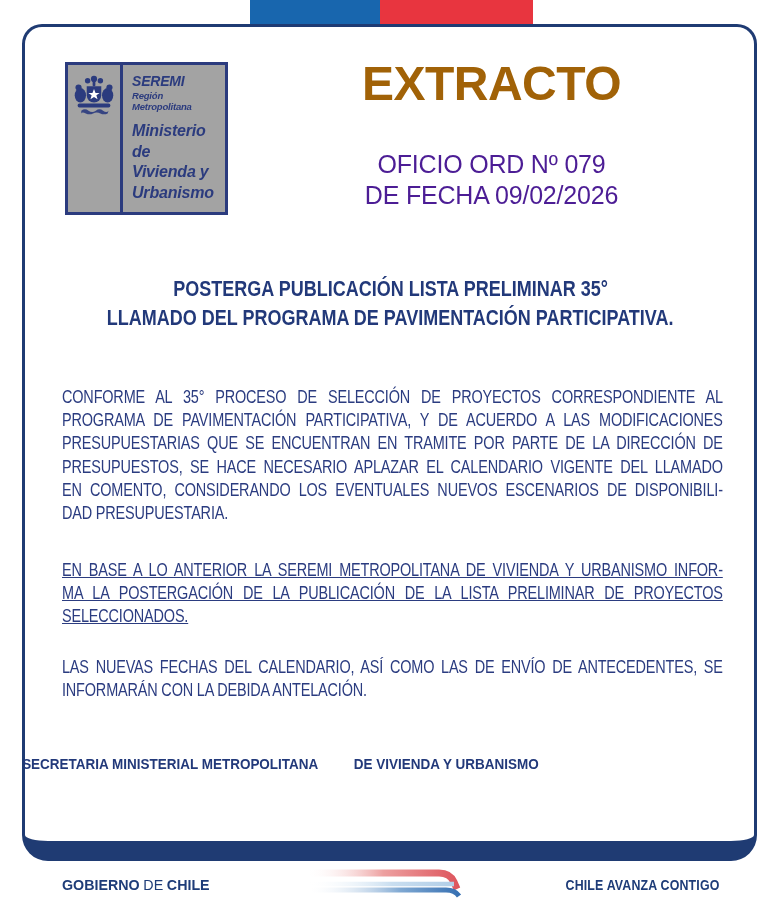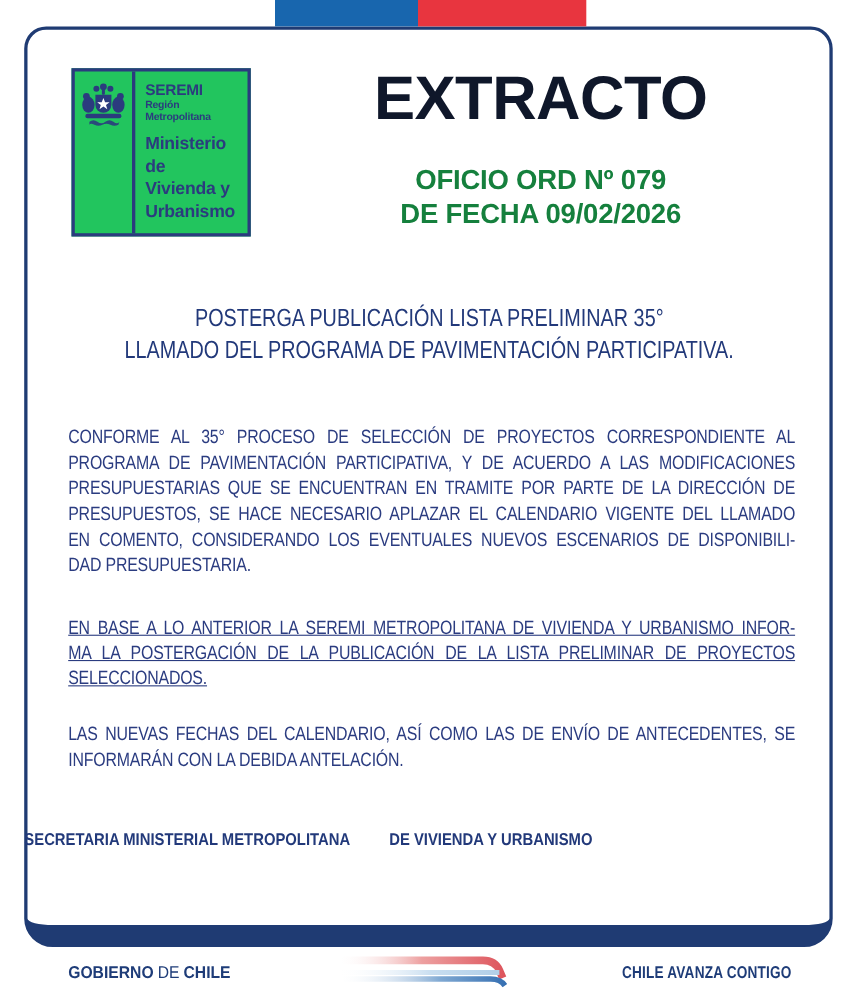--- a/index.html
+++ b/index.html
@@ -14,41 +14,41 @@
   .ribbon-red{width:153px;height:24px;background:#E8353F;}
   
   .sheet{
     position:absolute;left:22px;top:24px;width:735px;height:837px;box-sizing:border-box;
     border:3px solid #1F3B73;border-bottom-width:20px;
     border-radius:20px 20px 26px 26px;background:#ffffff;z-index:1;
   }
   
   .logo-box{
     position:absolute;left:65px;top:62px;width:163px;height:153px;box-sizing:border-box;
-    border:3px solid #2B3B7E;display:flex;z-index:2;background:#22c55e;
+    border:3px solid #2B3B7E;display:flex;z-index:2;background:#a3a3a3;font-style:italic;
   }
   .logo-left{width:55px;box-sizing:border-box;border-right:3px solid #2B3B7E;display:flex;justify-content:center;align-items:flex-start;padding-top:9px;}
   .logo-right{flex:1;display:flex;flex-direction:column;padding:8px 4px 8px 9px;}
   .logo-seremi{font-size:14px;font-weight:bold;letter-spacing:-0.2px;color:#2B3B7E;}
   .logo-region{font-size:9.5px;font-weight:600;margin-top:1px;color:#2B3B7E;letter-spacing:-0.2px;}
   .logo-ministry{margin-top:auto;font-size:16px;font-weight:bold;line-height:1.3;white-space:pre-line;color:#2B3B7E;letter-spacing:-0.2px;}
   
   .title{
     position:absolute;left:228px;top:56px;width:527px;text-align:center;z-index:2;
-    font-size:56px;font-weight:800;letter-spacing:-0.5px;color:#0f172a;
+    font-size:48px;font-weight:800;letter-spacing:-0.5px;color:#a16207;
   }
   .oficio{
     position:absolute;left:228px;top:149px;width:527px;text-align:center;z-index:2;
-    font-size:25px;font-weight:bold;line-height:31px;color:#15803d;letter-spacing:-0.2px;
+    font-size:25px;font-weight:normal;line-height:31px;color:#4c1d95;letter-spacing:-0.2px;
   }
   
   .subject{
     position:absolute;left:0;top:274px;width:781px;z-index:2;
     display:flex;flex-direction:column;align-items:center;
-    font-size:22.5px;font-weight:normal;line-height:29px;color:#22397A;
+    font-size:22.5px;font-weight:bold;line-height:29px;color:#22397A;
   }
   .subject-line{white-space:nowrap;transform:scaleX(0.80);transform-origin:center top;}
   
   .par{position:absolute;left:62px;width:661px;z-index:2;}
   .condense{
     width:800px;transform:scaleX(0.826);transform-origin:left top;
     font-size:17.5px;line-height:23.2px;letter-spacing:-0.2px;color:#2B3C80;
   }
   .jlines div{text-align:justify;text-align-last:justify;}
   .jlines div:last-child{text-align-last:left;}

